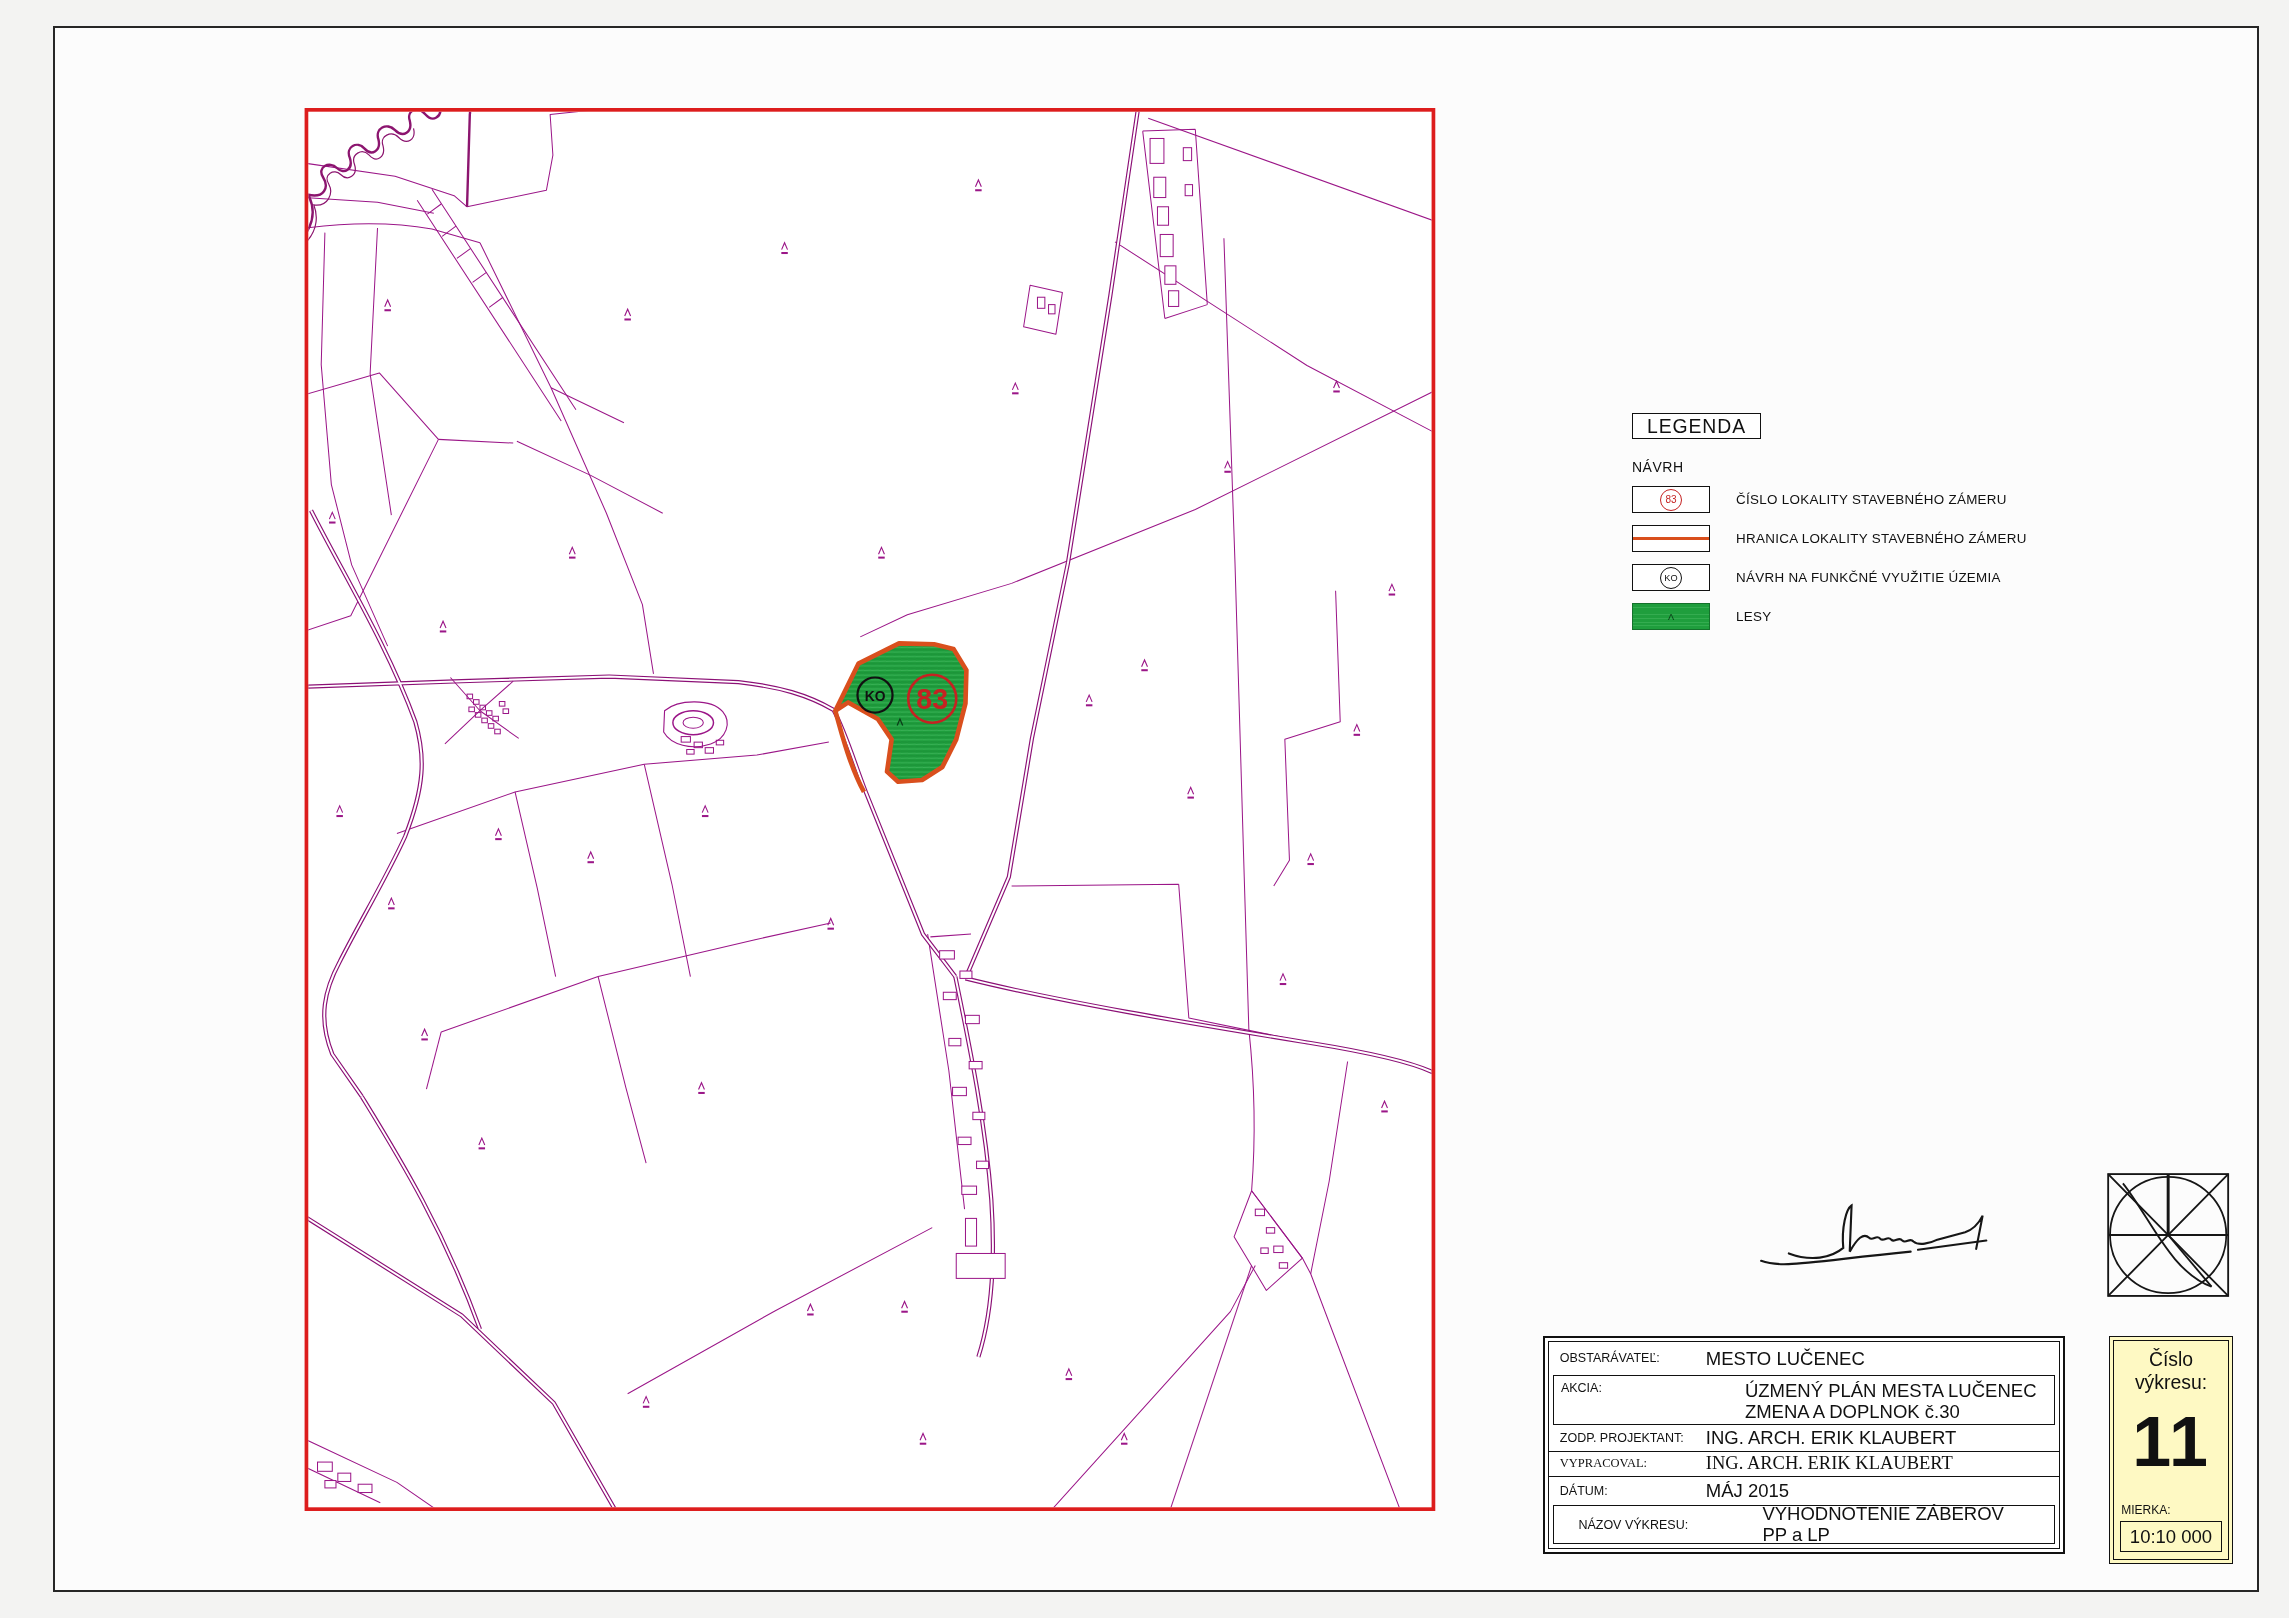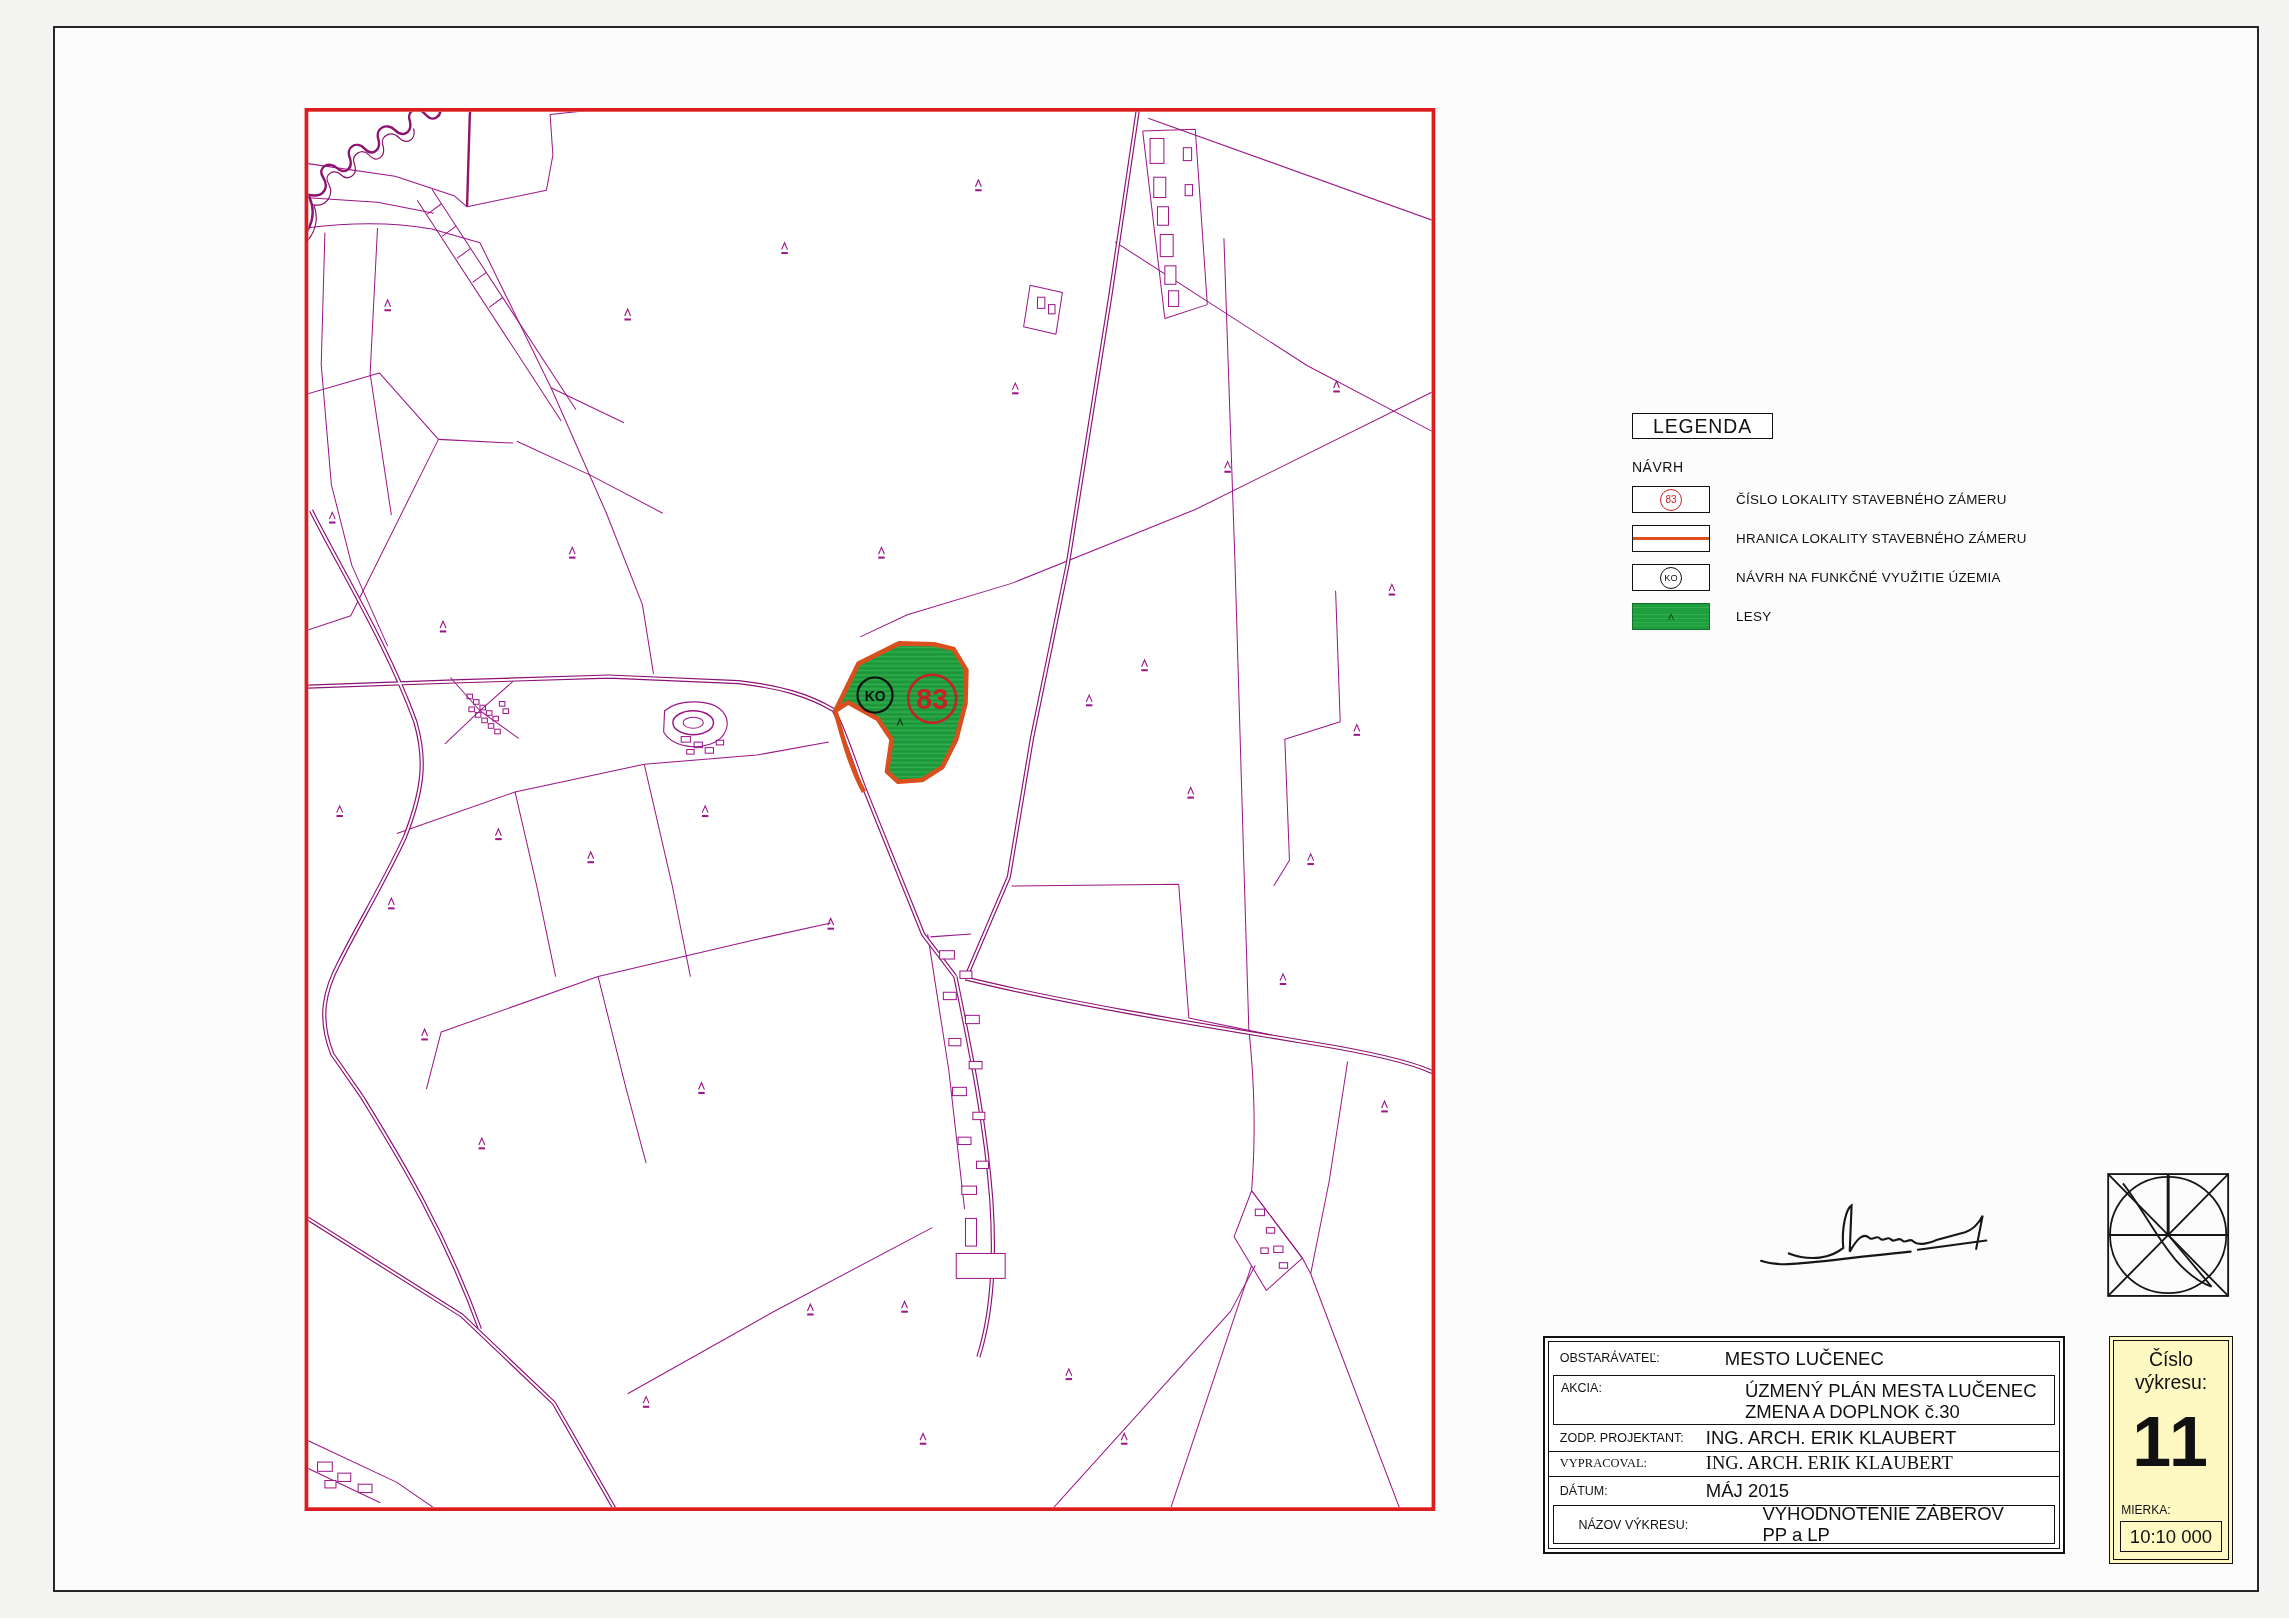--- a/index.html
+++ b/index.html
@@ -3,21 +3,21 @@
 <meta charset="utf-8">
 <style>
   html,body{margin:0;padding:0;background:#e9e9e9;}
   #canvas{position:relative;width:2290px;height:1619px;background:#f3f3f2;overflow:hidden;
           font-family:"Liberation Sans", sans-serif;color:#111;}
   #sheet{position:absolute;left:53px;top:26px;width:2206px;height:1566px;
          border:2.8px solid #262626;background:#fcfcfc;box-sizing:border-box;}
   svg{position:absolute;left:0;top:0;}
   
   #legend{position:absolute;left:1632px;top:413px;width:600px;}
-  .legend-title{display:inline-block;border:1.8px solid #111;padding:0 20px;font-size:19.4px;
+  .legend-title{display:inline-block;border:1.8px solid #111;padding:0 14px;font-size:19.4px;
                 letter-spacing:0.9px;line-height:24px;background:#fff;}
   .legend-section{margin-top:20px;font-size:14px;letter-spacing:0.5px;}
   .legend-row{display:flex;align-items:center;margin-top:10px;height:29px;}
   .sym{width:78px;height:27px;border:1.8px solid #111;background:#fff;position:relative;
        box-sizing:border-box;flex:0 0 auto;}
   .sym .circle{position:absolute;left:50%;top:50%;transform:translate(-50%,-50%);
        border-radius:50%;display:flex;align-items:center;justify-content:center;}
   .circle.red{width:20px;height:20px;border:1.8px solid #c52222;color:#c52222;font-size:10px;}
   .circle.black{width:20px;height:20px;border:1.8px solid #111;color:#111;font-size:9.2px;}
   .sym.line::after{content:"";position:absolute;left:0;right:0;top:50%;height:3.7px;
@@ -307,21 +307,21 @@
     <div class="legend-row">
       <div class="sym forest">
         <div class="glyph">Λ</div>
       </div>
       <div class="legend-label">LESY</div>
     </div>
   </div>
 
   <div id="titleblock">
     <div class="inner">
-      <div class="tb-row" style="height:37px;gap:19px;">
+      <div class="tb-row" style="height:37px;">
         <div class="tb-label">OBSTARÁVATEĽ:</div>
         <div class="tb-value">MESTO LUČENEC</div>
       </div>
       <div class="tb-box" style="height:50px;">
         <div class="tb-label">AKCIA:</div>
         <div class="tb-value">ÚZMENÝ PLÁN MESTA LUČENEC
 ZMENA A DOPLNOK č.30</div>
       </div>
       <div class="tb-row rule-b" style="height:29.5px;">
         <div class="tb-label">ZODP. PROJEKTANT:</div>

